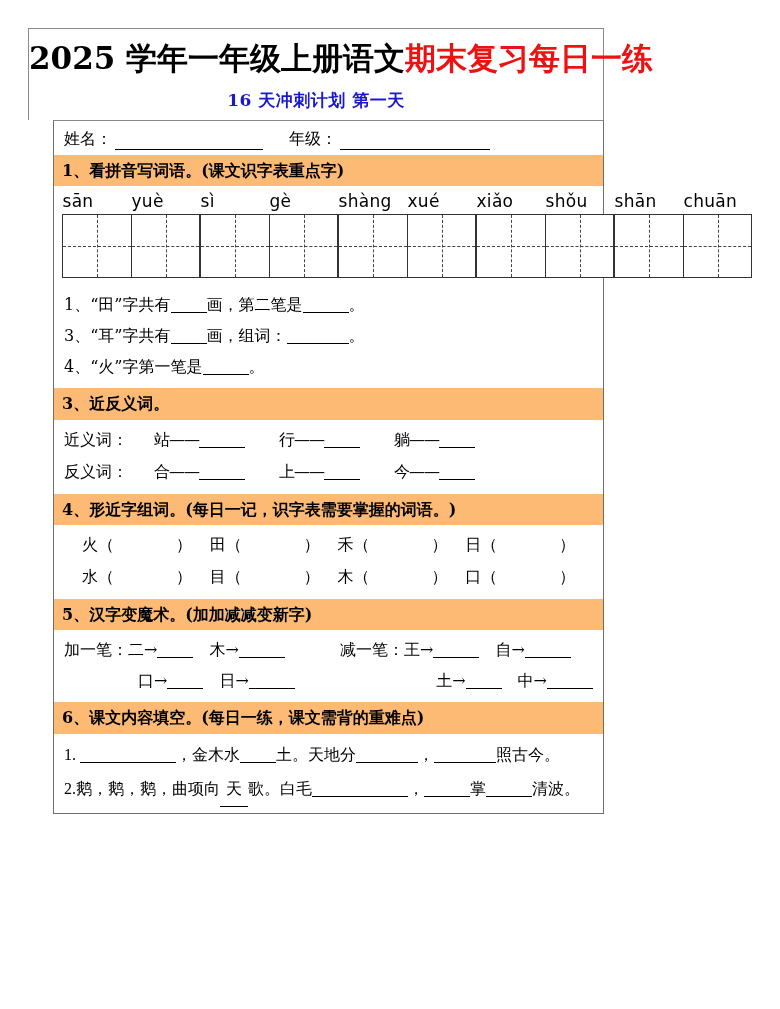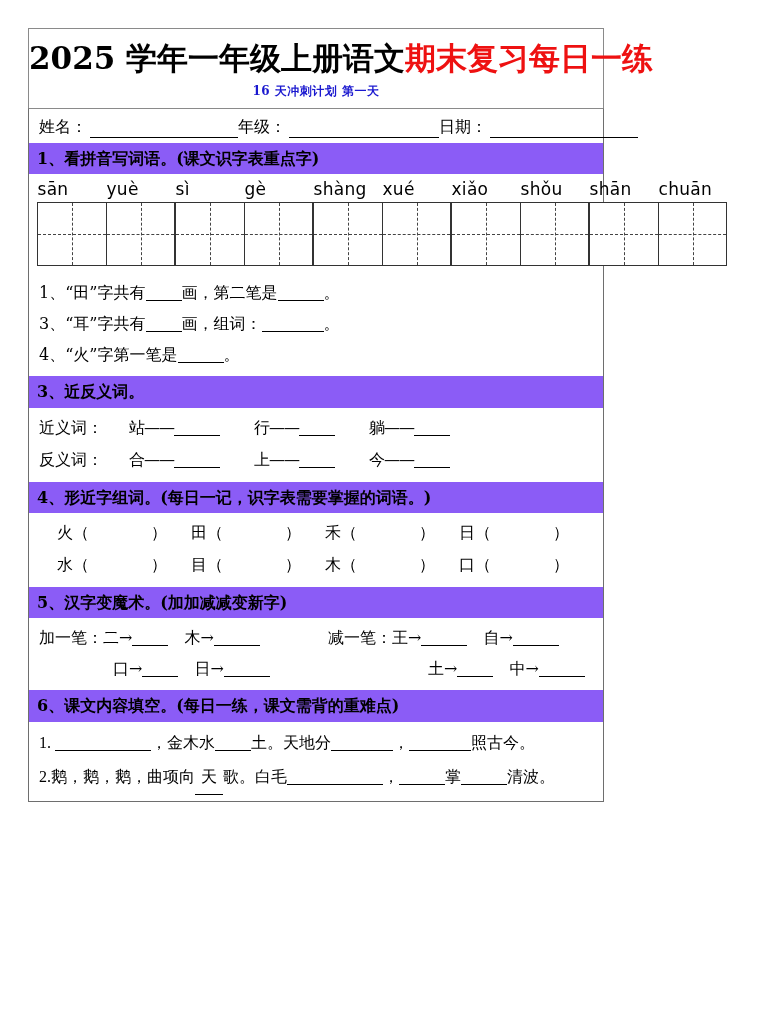--- a/index.html
+++ b/index.html
@@ -33,31 +33,32 @@
     font-size: 31px;
     line-height: 1.28;
     letter-spacing: 0px;
     white-space: nowrap;
     color: #000000;
   }
   .main-title .red { color: #ee1111; }
   .sub-title {
     font-family: "DejaVu Serif", "Liberation Serif", serif;
     font-weight: bold;
-    font-size: 12px;
+    font-size: 17px;
     color: #1a18cf;
-    margin-top: 4px;
+    margin-top: 10px;
     letter-spacing: 0.5px;
   }
 
   
   .content-box {
     border: 1px solid #6e6e6e;
     border-top: 1px solid #8a8a8a;
     background: #ffffff;
+    margin-left: 25px;
   }
 
   
   .info-row {
     display: flex;
     align-items: flex-end;
     padding: 8px 10px 5px 10px;
     font-family: "DejaVu Serif", "Liberation Serif", serif;
     font-size: 16px;
     color: #000;
@@ -70,21 +71,21 @@
     margin-left: 3px;
   }
   .line-name  { width: 148px; }
   .line-grade { width: 150px; }
   .line-date  { width: 148px; }
   .gap-a { width: 26px; }
   .gap-b { width: 24px; }
 
   
   .sec-head {
-    background: #8b5cf6;
+    background: #fdba74;
     font-family: "DejaVu Serif", "Liberation Serif", serif;
     font-weight: bold;
     font-size: 16px;
     color: #000;
     padding: 4px 0 4px 8px;
     line-height: 1.45;
     white-space: nowrap;
   }
 
   .sec-body {
@@ -211,24 +212,20 @@
       <div class="info-item">
         <span class="info-label">姓名：</span>
         <span class="info-line line-name"></span>
       </div>
       <span class="gap-a"></span>
       <div class="info-item">
         <span class="info-label">年级：</span>
         <span class="info-line line-grade"></span>
       </div>
       <span class="gap-b"></span>
-      <div class="info-item">
-        <span class="info-label">日期：</span>
-        <span class="info-line line-date"></span>
-      </div>
     </div>
 
     <div class="sec-head">1、看拼音写词语。(课文识字表重点字)</div>
     <div class="pinyin-area">
       <div class="pin-groups">
 
         <div class="pin-group">
           <div class="pin-row">
             <span class="pin-syl">sān</span>
             <span class="pin-syl">yuè</span>

